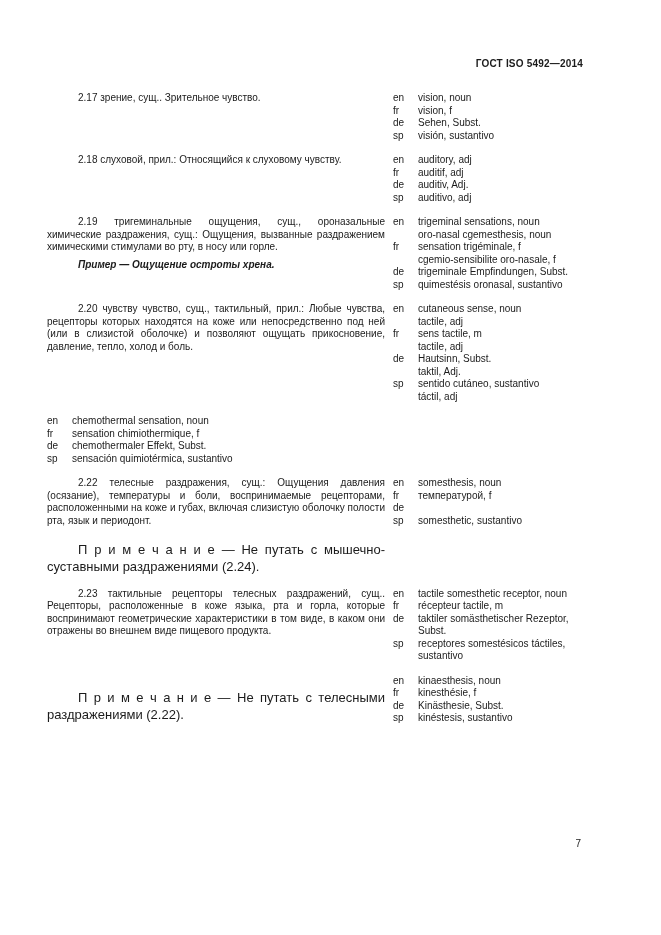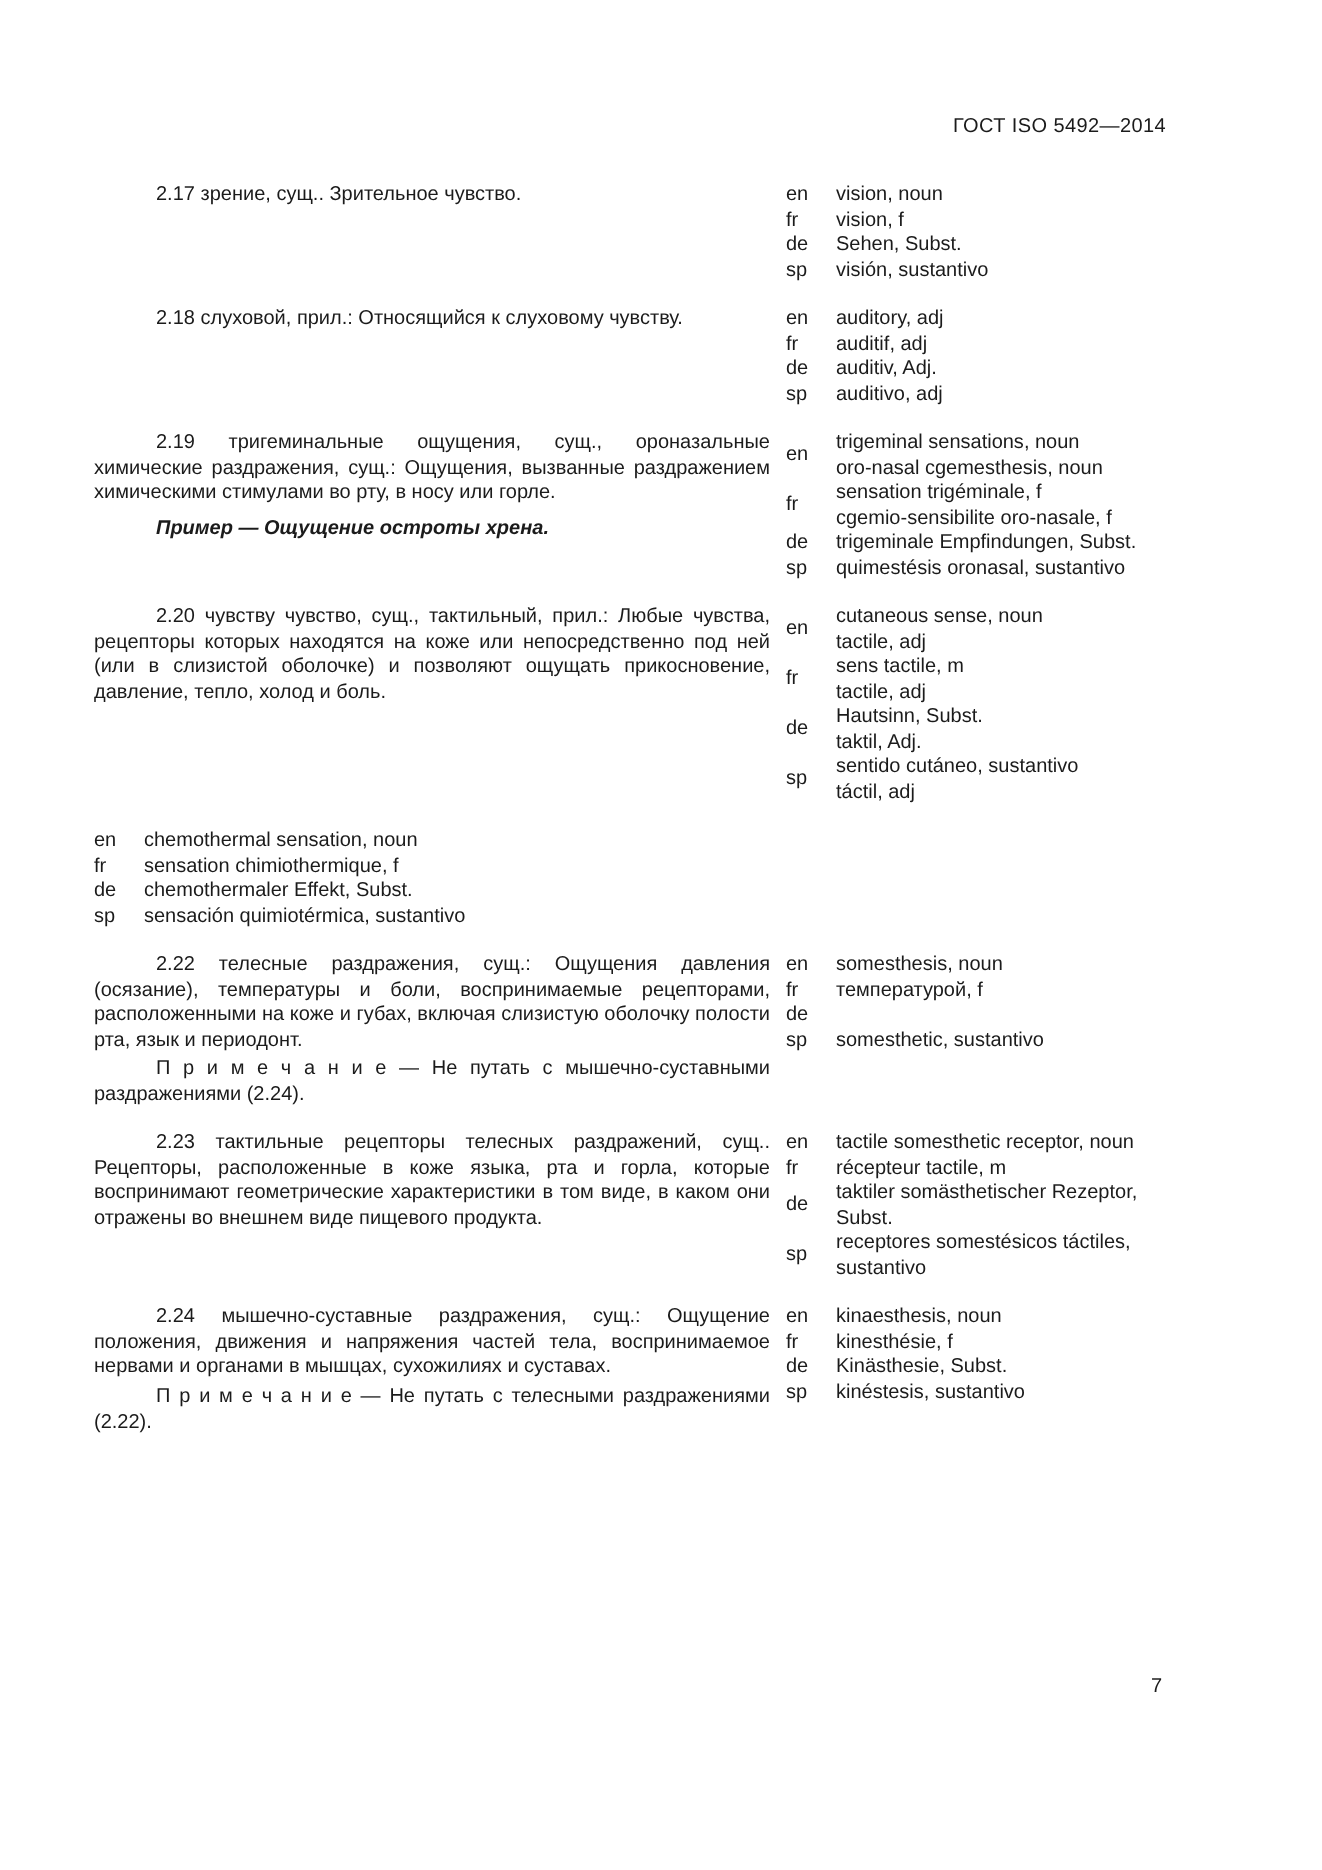--- a/index.html
+++ b/index.html
@@ -5,39 +5,39 @@
   * { margin: 0; padding: 0; box-sizing: border-box; }
   html, body { background: #ffffff; }
   body {
     width: 661px; height: 935px; position: relative;
     font-family: "Liberation Sans", "DejaVu Sans", sans-serif;
     font-size: 10px; line-height: 1.25; color: #1b1b1b;
     overflow: hidden;
   }
   .header {
     position: absolute; top: 58px; right: 78px;
-    font-weight: normal; font-size: 10px; letter-spacing: .2px;
+    font-weight: bold; font-size: 10px; letter-spacing: .2px;
   }
   .content { position: absolute; top: 92px; left: 47px; width: 537px; }
   .entry {
     display: flex; justify-content: space-between; align-items: flex-start;
     margin-bottom: 12px;
   }
   .left  { width: 338px; }
   .right { width: 191px; }
   .def { text-align: justify; text-indent: 31px; }
   .example {
     font-weight: bold; font-style: italic;
     text-indent: 31px; margin-top: 5px; text-align: justify;
   }
   .note {
-    font-size: 10px; line-height: 1.3;
-    text-indent: 31px; margin-top: 1px; text-align: justify;
-  }
-  .lang-row { display: flex; align-items: center; }
+    font-size: 13px; line-height: 1.3;
+    text-indent: 31px; margin-top: 15px; text-align: justify;
+  }
+  .lang-row { display: flex; align-items: flex-start; }
   .lang-code { width: 25px; flex: none; }
   .terms { flex: 1; min-width: 0; }
   .term-line {}
   b { font-weight: normal; }
   .page-number { position: absolute; top: 838px; right: 80px; font-size: 10px; }
 </style>
 </head>
 <body>
 
 <div class="page">
@@ -257,21 +257,20 @@
           <div class="lang-row">
             <span class="lang-code">sp</span>
             <div class="terms">
               <p class="term-line"><b>receptores somestésicos táctiles,</b> sustantivo</p>
             </div>
           </div>
         </div>
       </div>
       <div class="entry">
         <div class="left">
-          <p class="def">2.24 <b>мышечно-суставные раздражения</b>, сущ.: Ощущение положения, движения и напряжения частей тела, воспринимаемое нервами и органами в мышцах, сухожилиях и суставах.</p>
           <p class="note">П р и м е ч а н и е — Не путать с <b>телесными раздражениями</b> (2.22).</p>
         </div>
         <div class="right">
           <div class="lang-row">
             <span class="lang-code">en</span>
             <div class="terms">
               <p class="term-line"><b>kinaesthesis</b>, noun</p>
             </div>
           </div>
           <div class="lang-row">

